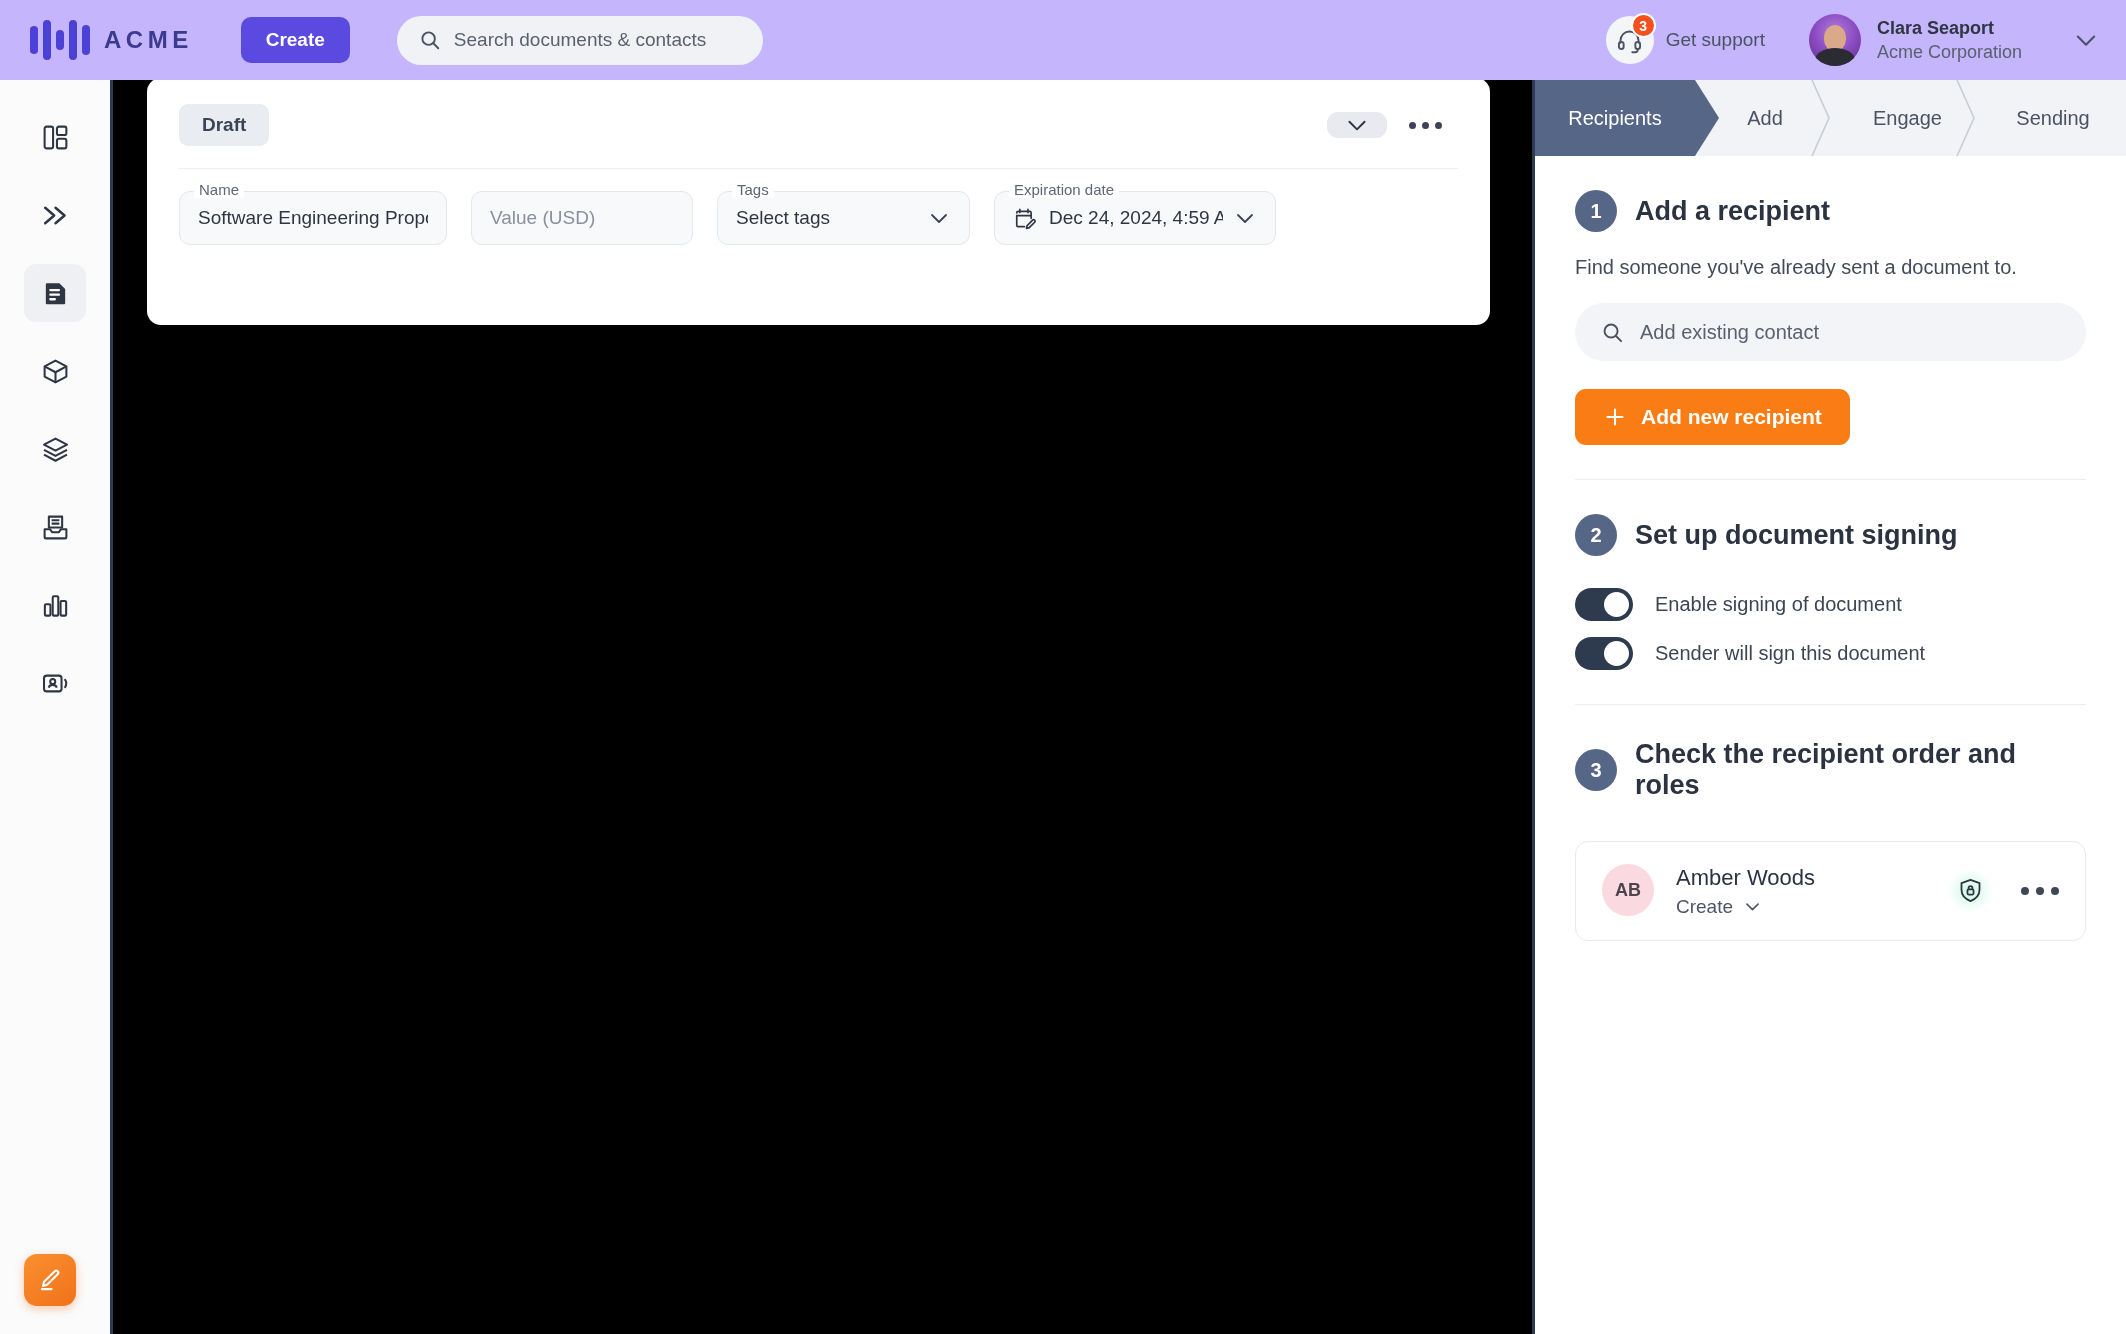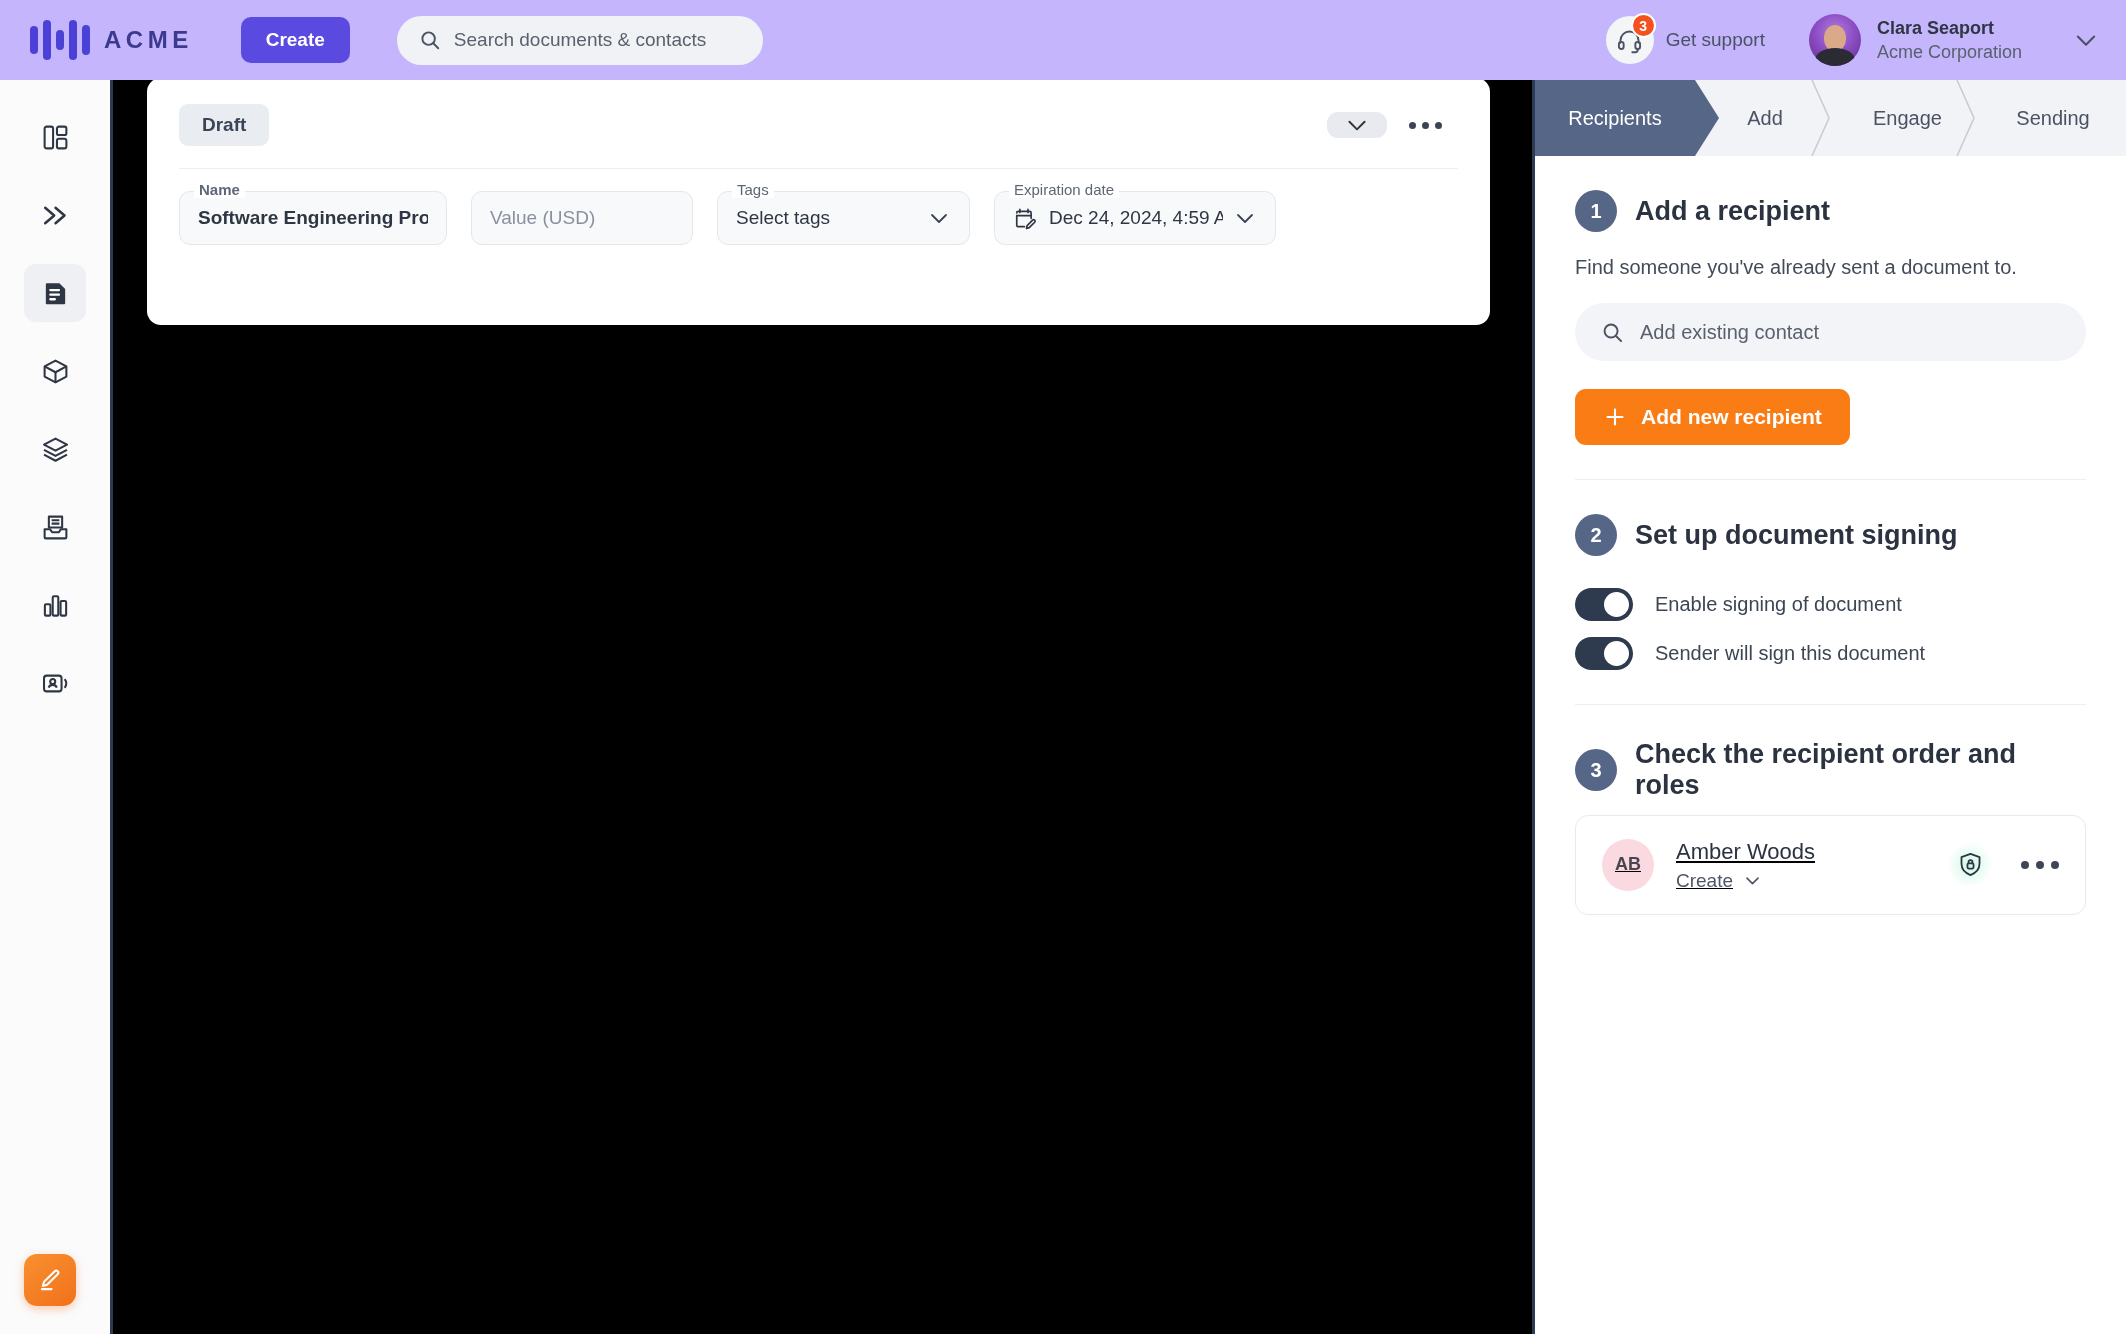--- a/index.html
+++ b/index.html
@@ -133,21 +133,21 @@
     position: relative; height: 54px; border: 1px solid #e4e7ec;
     background: #f8f9fb; border-radius: 11px;
     display: flex; align-items: center; padding: 0 18px; cursor: text;
   }
   .field .lbl {
     position: absolute; top: -11px; left: 14px; background: #ffffff;
     padding: 0 5px; font-size: 15px; color: #5e6776;
   }
   .field .val { font-size: 19px; color: #2f3643; white-space: nowrap; overflow: hidden; }
   .field .val.muted { color: #8a919e; }
-  .f-name  { width: 268px; font-weight: bold; }
+  .f-name  { width: 268px; }
   .f-value { width: 222px; }
   .f-tags  { width: 253px; text-align: center; }
   .f-exp   { width: 282px; }
   .field .caret { margin-left: auto; padding-left: 10px; }
   .field .cal-ic { margin-right: 11px; display: flex; }
 
   
   .panel {
     position: absolute; right: 0; top: 80px; width: 591px; height: 1254px;
     background: #ffffff; z-index: 30;
@@ -200,22 +200,22 @@
     width: 58px; height: 33px; border-radius: 17px; background: #2e3a4d;
     position: relative; cursor: pointer; flex: none;
   }
   .switch .knob {
     position: absolute; right: 4px; top: 4px; width: 25px; height: 25px;
     border-radius: 50%; background: #ffffff;
   }
   .toggle-label { font-size: 20px; color: #3d4553; }
 
   .rec-card {
-    margin-top: 14px; border: 1px solid #e8eaee; border-radius: 13px;
-    padding: 22px 26px; display: flex; align-items: center; background: #fff; text-decoration: underline;
+    margin-top: 40px; border: 1px solid #e8eaee; border-radius: 13px;
+    padding: 22px 26px; display: flex; background: #fff;
   }
   .rec-avatar {
     width: 52px; height: 52px; border-radius: 50%; background: #fbd9e0;
     color: #4b4550; font-size: 18px; font-weight: 700;
     display: flex; align-items: center; justify-content: center; flex: none;
   }
   .rec-info { margin-left: 22px; }
   .rec-name { font-size: 22px; color: #2b3240; line-height: 1.3; }
   .rec-role { font-size: 19px; color: #4e5666; display: flex; align-items: center; gap: 10px; margin-top: 3px; cursor: pointer; }
   .rec-actions { margin-left: auto; display: flex; align-items: center; gap: 28px; }

